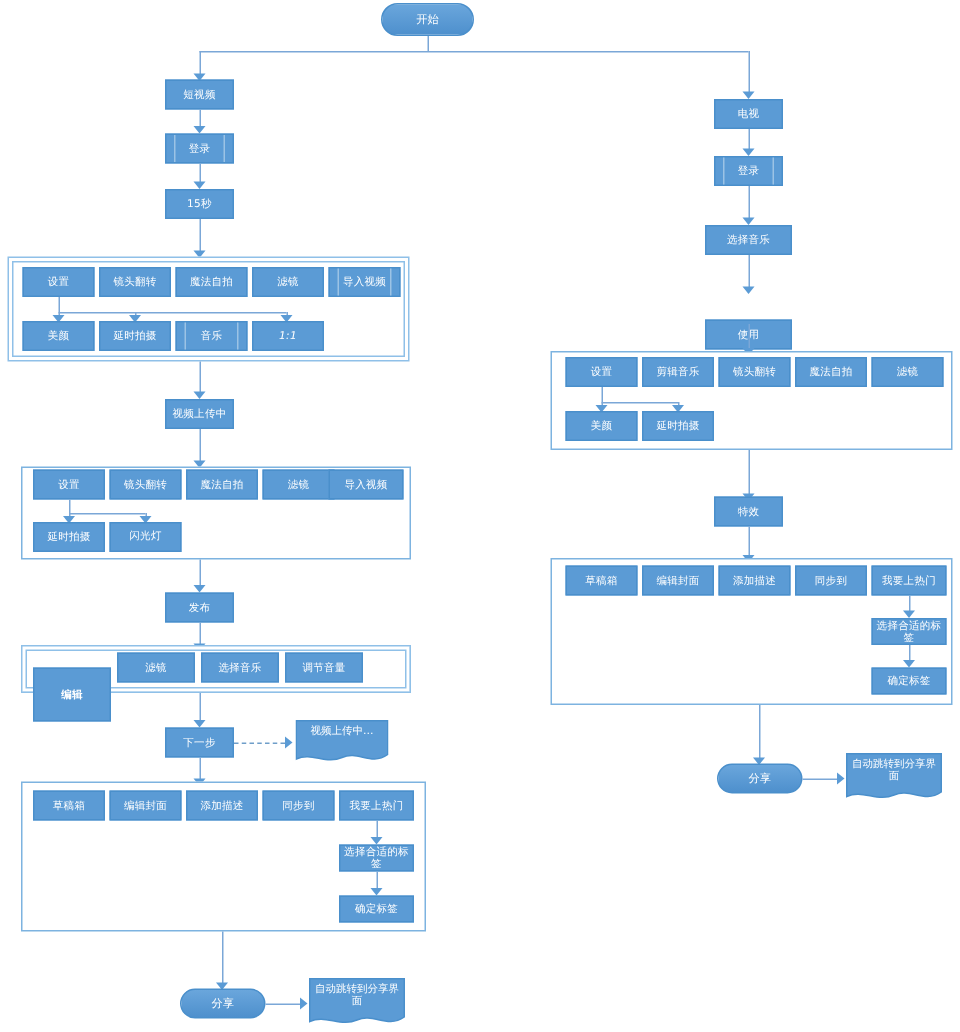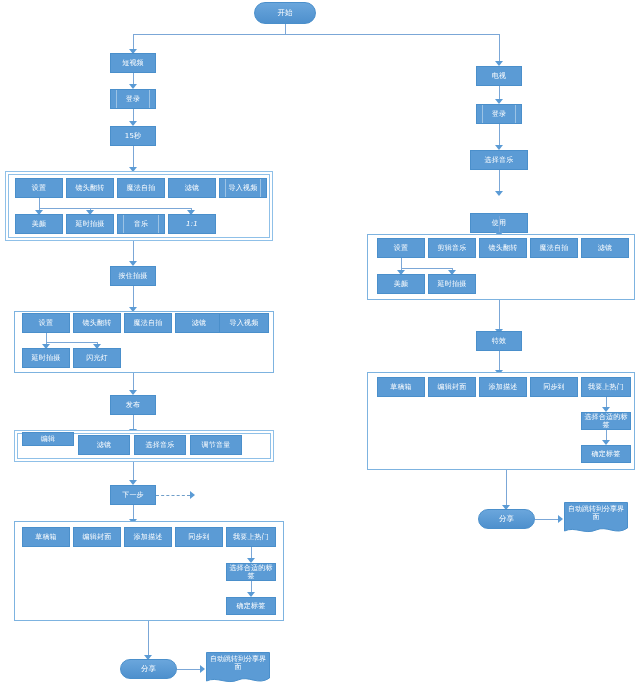--- a/index.html
+++ b/index.html
@@ -124,21 +124,21 @@
   <div class="arrow" style="left:187px;top:210px;"></div>
 
   <div class="node" style="left:15px;top:214px;width:48px;height:20px;">美颜</div>
   <div class="node" style="left:66px;top:214px;width:48px;height:20px;">延时拍摄</div>
   <div class="node predef" style="left:117px;top:214px;width:48px;height:20px;">音乐</div>
   <div class="node" style="left:168px;top:214px;width:48px;height:20px;font-style:italic;">1:1</div>
 
   <div class="ln v" style="left:133px;top:241px;height:21px;"></div>
   <div class="arrow" style="left:129px;top:261px;"></div>
 
-  <div class="node" style="left:110px;top:266px;width:46px;height:20px;">按住拍摄</div>
+  <div class="node" style="left:110px;top:266px;width:46px;height:20px;">视频上传中</div>
   <div class="ln v" style="left:133px;top:286px;height:22px;"></div>
   <div class="arrow" style="left:129px;top:307px;"></div>
 
   <div class="group" style="left:14px;top:311px;width:260px;height:62px;"></div>
 
   <div class="node" style="left:22px;top:313px;width:48px;height:20px;">设置</div>
   <div class="node" style="left:73px;top:313px;width:48px;height:20px;">镜头翻转</div>
   <div class="node" style="left:124px;top:313px;width:48px;height:20px;">魔法自拍</div>
   <div class="node" style="left:175px;top:313px;width:48px;height:20px;">滤镜</div>
   <div class="node" style="left:219px;top:313px;width:50px;height:20px;">导入视频</div>
@@ -155,33 +155,39 @@
 
   <div class="ln v" style="left:133px;top:373px;height:18px;"></div>
   <div class="arrow" style="left:129px;top:390px;"></div>
 
   <div class="node" style="left:110px;top:395px;width:46px;height:20px;">发布</div>
   <div class="ln v" style="left:133px;top:415px;height:15px;"></div>
   <div class="arrow" style="left:129px;top:429px;"></div>
 
   <div class="group double" style="left:14px;top:430px;width:260px;height:32px;"></div>
 
-  <div class="node" style="left:22px;top:432px;width:52px;height:14px;">编辑</div>
+  <div class="node" style="left:22px;top:445px;width:52px;height:36px;font-weight:bold;">编辑</div>
   <div class="node" style="left:78px;top:435px;width:52px;height:20px;">滤镜</div>
   <div class="node" style="left:134px;top:435px;width:52px;height:20px;">选择音乐</div>
   <div class="node" style="left:190px;top:435px;width:52px;height:20px;">调节音量</div>
 
   <div class="ln v" style="left:133px;top:462px;height:19px;"></div>
   <div class="arrow" style="left:129px;top:480px;"></div>
 
   <div class="node" style="left:110px;top:485px;width:46px;height:20px;">下一步</div>
 
   <div class="dash" style="left:156px;top:495px;width:34px;"></div>
   <div class="arrow-r" style="left:190px;top:491px;"></div>
 
+  <div class="doc-wrap" style="left:197px;top:480px;width:62px;height:30px;">
+    <svg width="62" height="30" viewBox="0 0 62 30">
+      <path d="M0.5,0.5 H61.5 V23 C50,31 42,20 31,25 C20,30 11,21 0.5,26 Z" fill="#5b9bd5" stroke="#4a8fcb" stroke-width="1"></path>
+    </svg>
+    <div class="doc-label">视频上传中…</div>
+  </div>
 
   <div class="ln v" style="left:133px;top:505px;height:15px;"></div>
   <div class="arrow" style="left:129px;top:519px;"></div>
 
   <div class="group" style="left:14px;top:521px;width:270px;height:100px;"></div>
 
   <div class="node" style="left:22px;top:527px;width:48px;height:20px;">草稿箱</div>
   <div class="node" style="left:73px;top:527px;width:48px;height:20px;">编辑封面</div>
   <div class="node" style="left:124px;top:527px;width:48px;height:20px;">添加描述</div>
   <div class="node" style="left:175px;top:527px;width:48px;height:20px;">同步到</div>

